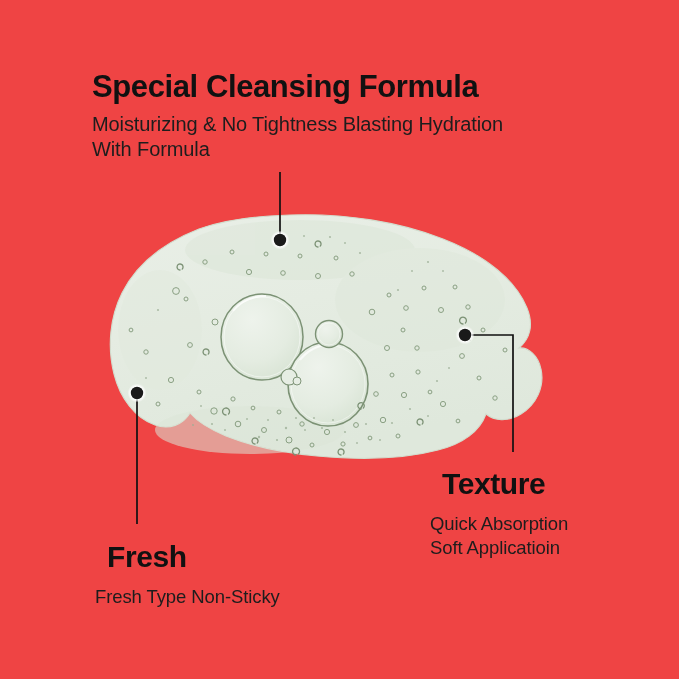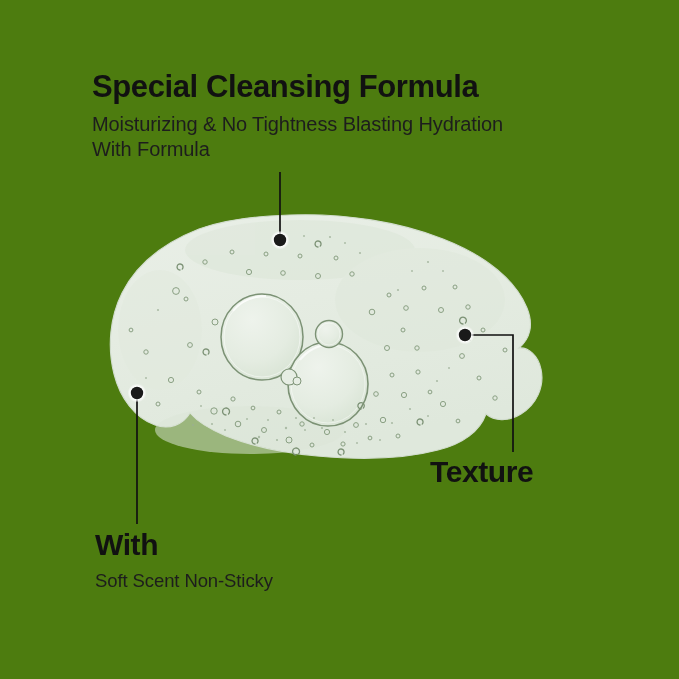--- a/index.html
+++ b/index.html
@@ -4,21 +4,21 @@
 <style>
   html, body {
     margin: 0;
     padding: 0;
     background: #ffffff;
   }
   #page {
     position: relative;
     width: 679px;
     height: 679px;
-    background: #4d7c0f;
+    background: #ef4444;
     overflow: hidden;
     font-family: "Liberation Sans", sans-serif;
     -webkit-font-smoothing: antialiased;
   }
 
   
   #artwork {
     position: absolute;
     left: 0;
     top: 0;
@@ -52,21 +52,21 @@
 
   .callout-block {
     position: absolute;
   }
   .callout-heading {
     font-size: 30px;
     font-weight: bold;
     color: #111111;
     letter-spacing: -0.4px;
     line-height: 1.1;
-    margin: 0;
+    margin: 12px;
   }
   .callout-body {
     font-size: 18.5px;
     font-weight: 400;
     color: #1d1d1d;
     line-height: 1.3;
     margin: 8px 0 0 0;
     letter-spacing: -0.1px;
   }
 
@@ -302,22 +302,26 @@
   <div class="title-block">
     <h1 class="title">Special Cleansing Formula</h1>
     <p class="subtitle">
       <span>Moisturizing &amp; No Tightness Blasting Hydration</span><br>
       <span>With Formula</span>
     </p>
   </div>
 
   <div class="callout-block" id="texture-block">
     <h2 class="callout-heading">Texture</h2>
-  </div>
-
-  <div class="callout-block" id="type-block">
-    <h2 class="callout-heading">With</h2>
     <p class="callout-body">
-      <span>Soft Scent Non-Sticky</span>
+      <span>Quick Absorption</span><br>
+      <span>Soft Applicatioin</span>
     </p>
   </div>
 
+  <div class="callout-block" id="type-block">
+    <h2 class="callout-heading">Fresh</h2>
+    <p class="callout-body">
+      <span>Fresh Type Non-Sticky</span>
+    </p>
+  </div>
+
 </div>
 
 </body></html>

